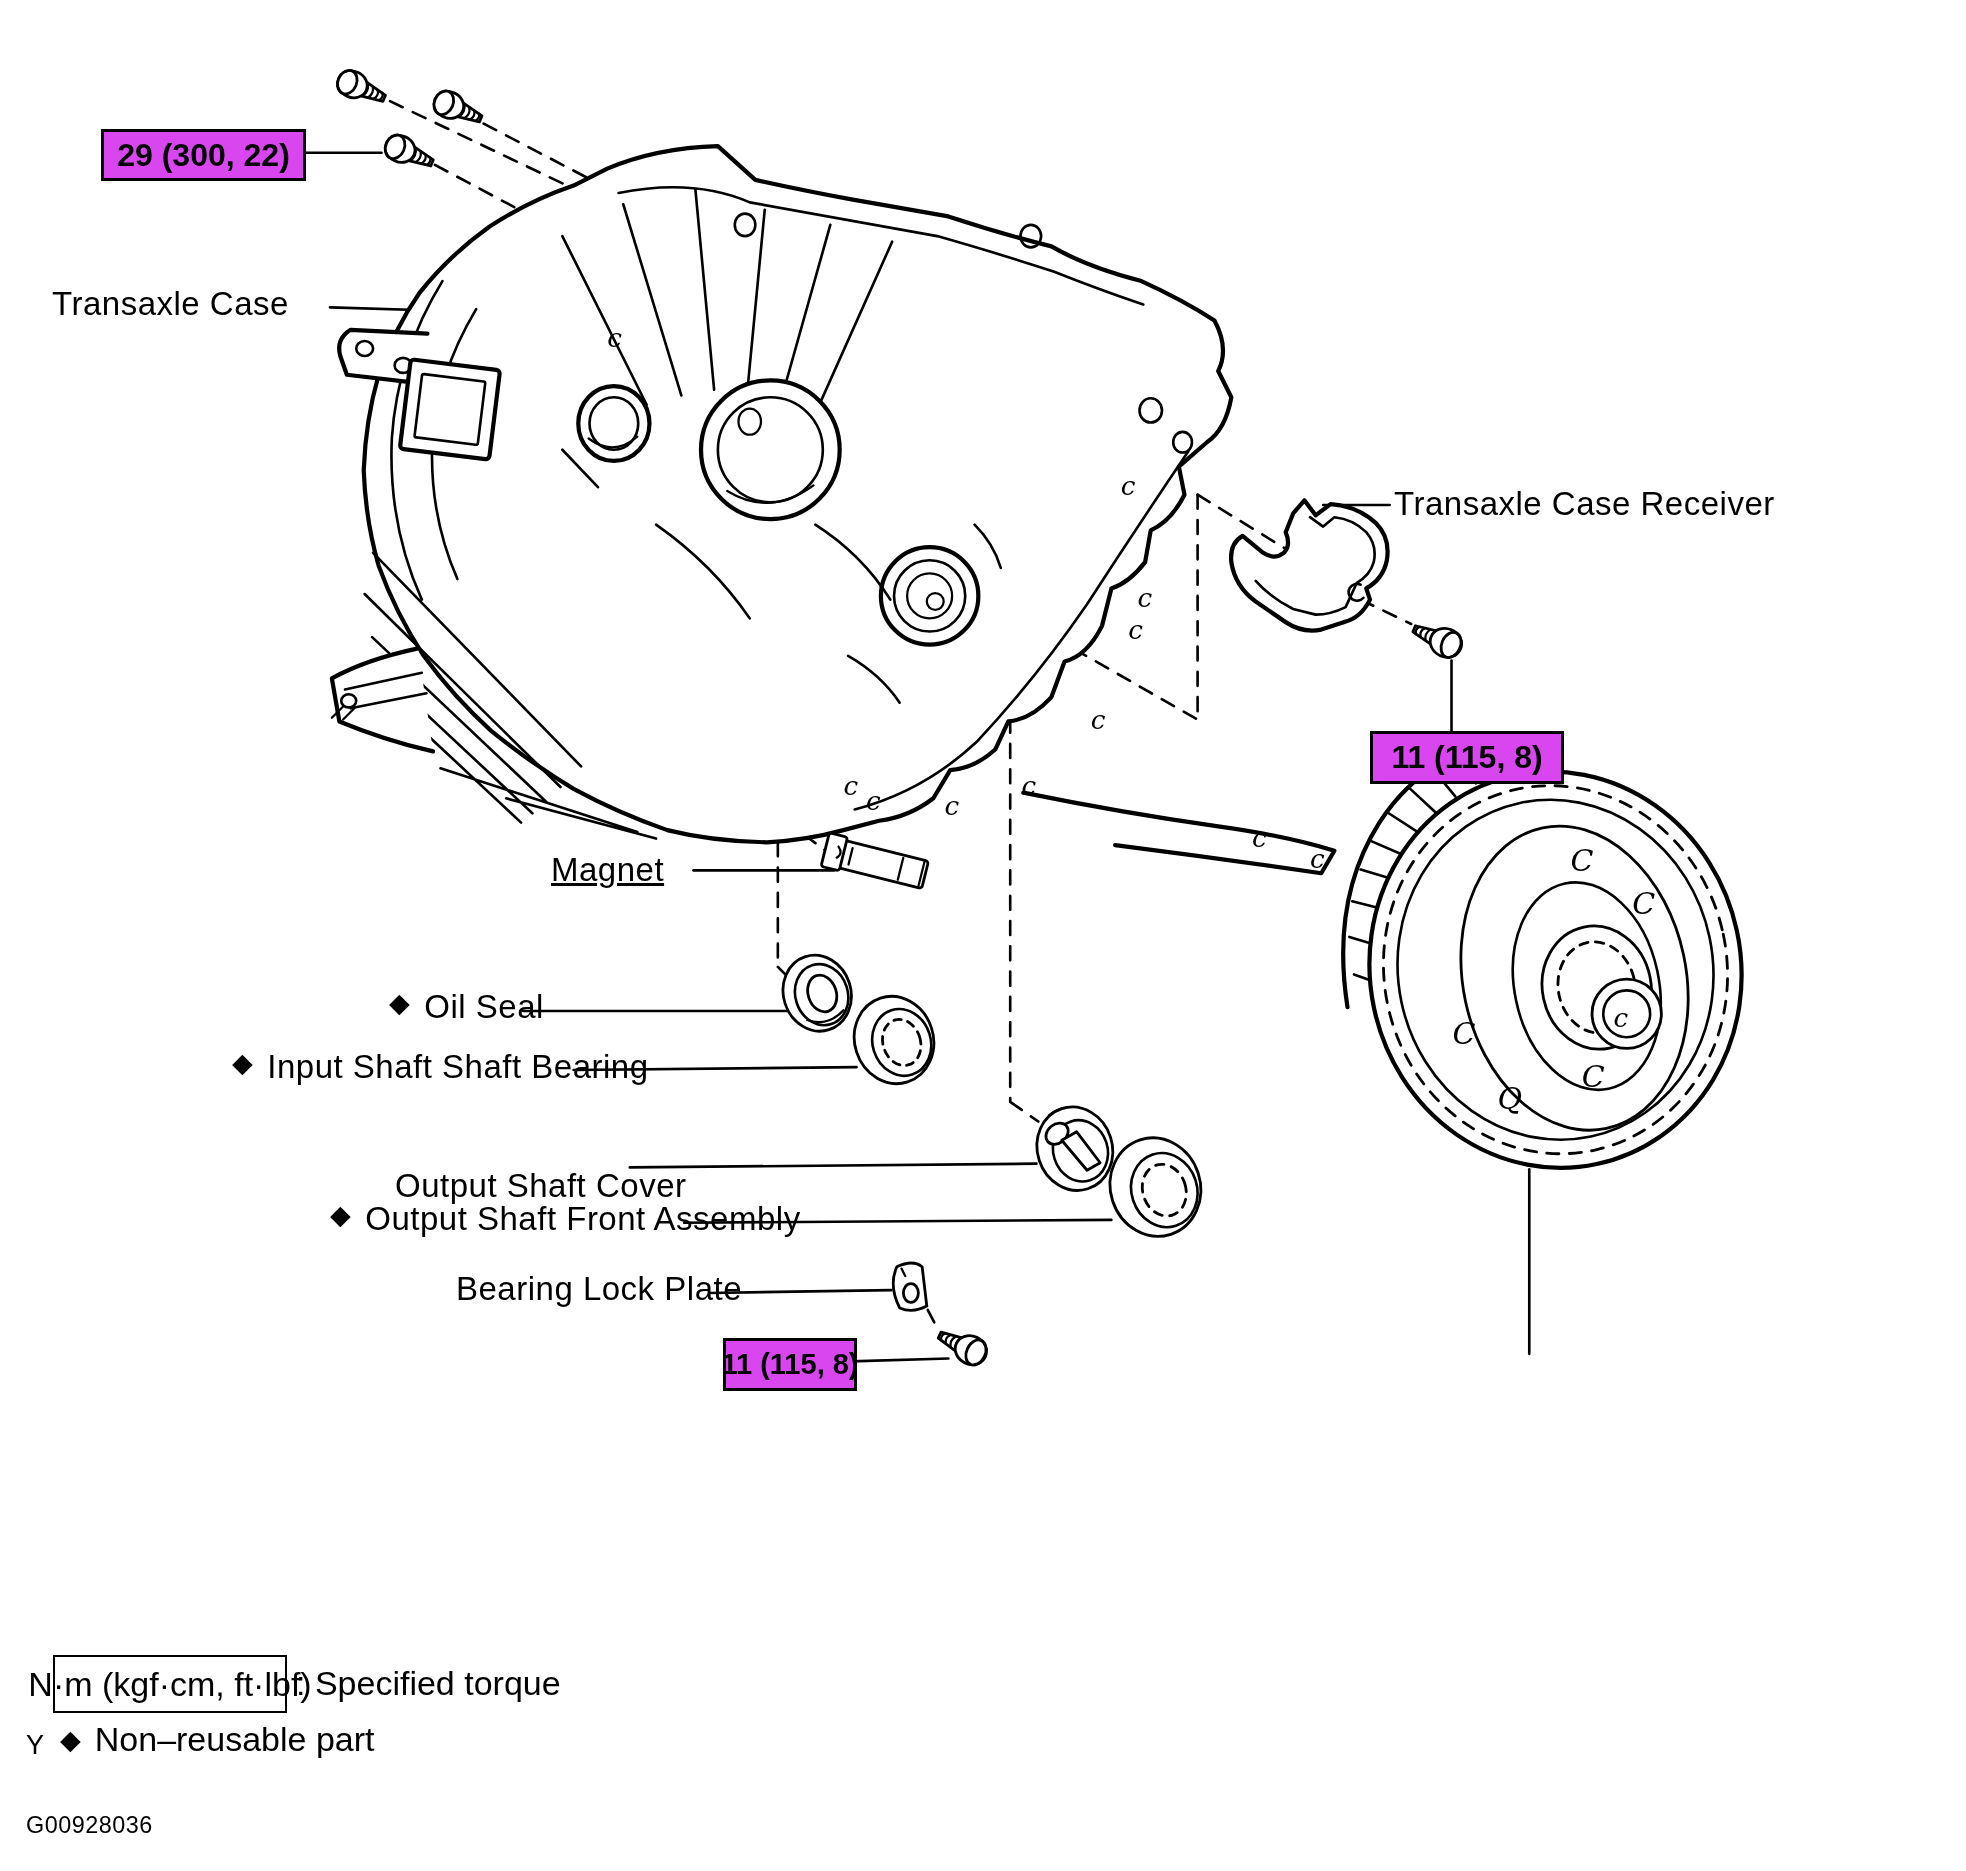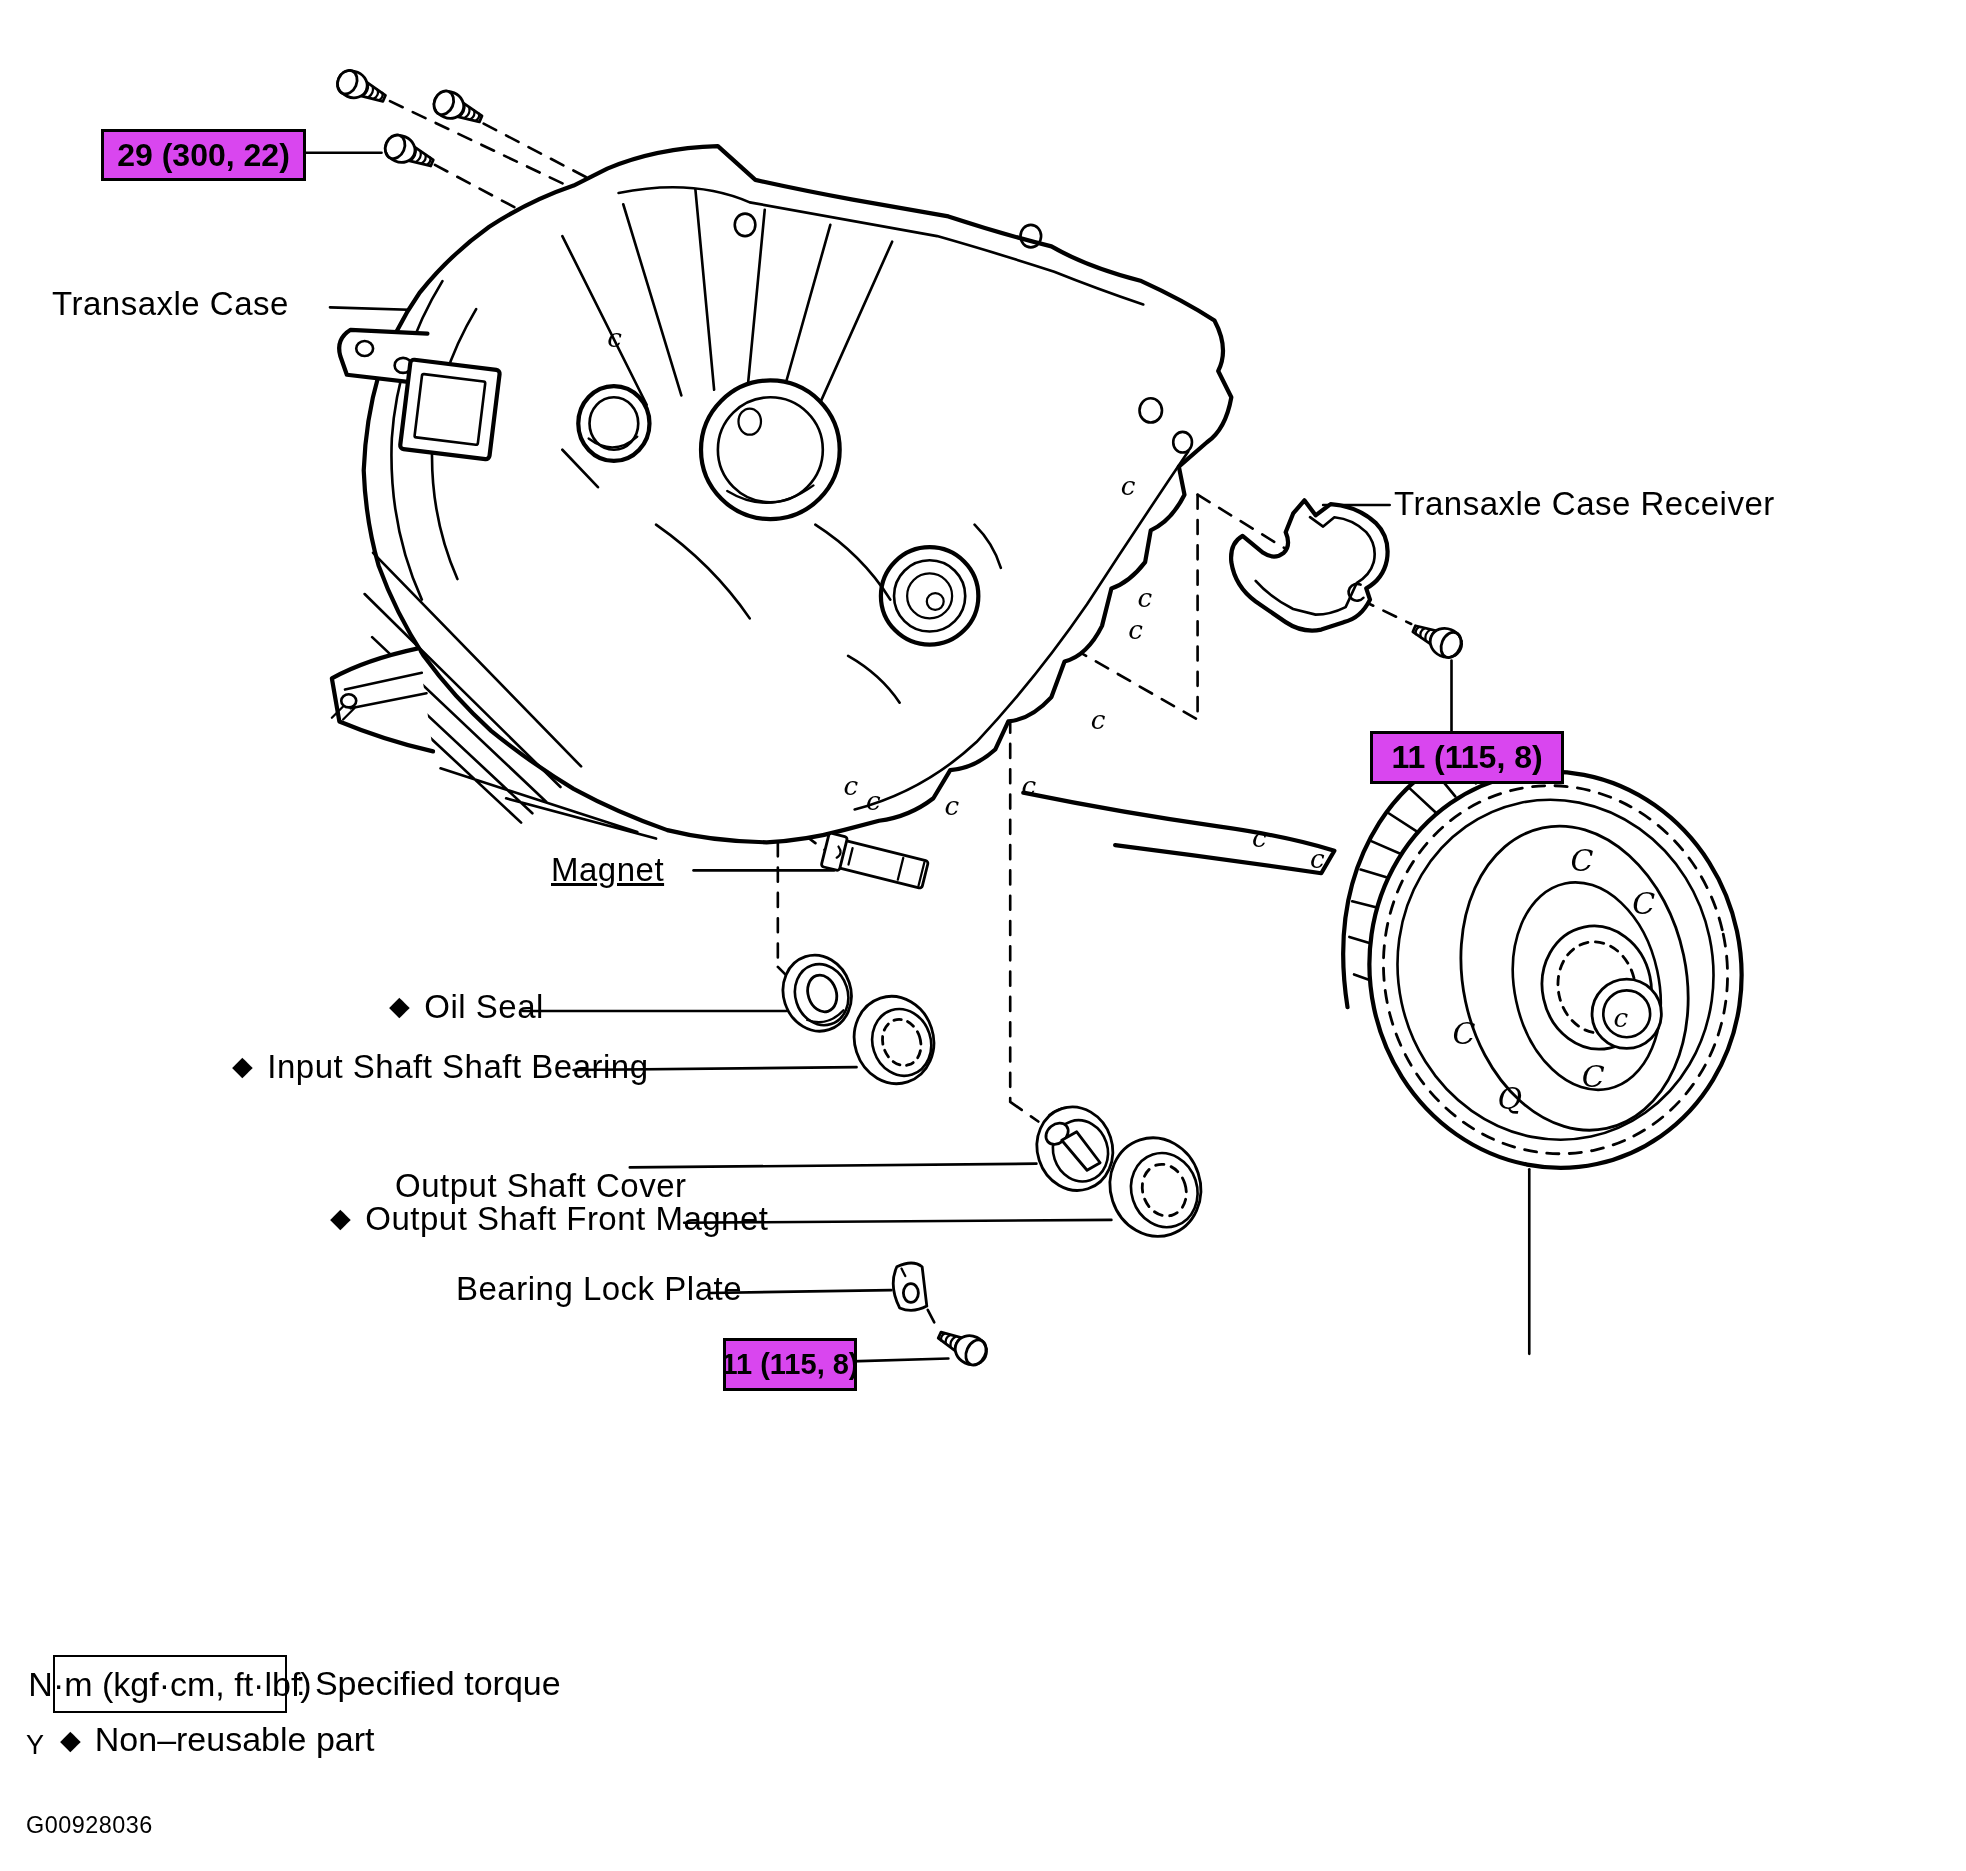--- a/index.html
+++ b/index.html
@@ -13,21 +13,21 @@
   #art .thick { stroke-width:4.5; }
   #art .med { stroke-width:2.8; }
   #art .thin { stroke-width:2.4; }
   #art .dash { stroke-dasharray:15 12; stroke-width:2.8; }
   #art .lead { stroke-width:2.8; }
   #art text { stroke:none; fill:#000; }
   #art .mark  { font:italic 28px "DejaVu Serif", serif; }
   #art .markb { font:italic 32px "DejaVu Serif", serif; }
   .lbl {
     position:absolute; font-size:33px; line-height:1.1; white-space:nowrap;
-    display:flex; align-items:center; letter-spacing:0.5px;
+    display:flex; letter-spacing:0.5px;
   }
   .diamond { font-size:27px; margin-right:14px; }
   .tbox {
     position:absolute; border:3.7px solid #000; display:flex;
     align-items:center; justify-content:center;
     font-weight:bold; font-size:32px; white-space:nowrap; background:#d946ef;
   }
   .legend-box {
     position:absolute; border:2.8px solid #000; display:flex;
     align-items:center; justify-content:center; font-size:34px; white-space:nowrap;
@@ -275,21 +275,21 @@
     <span class="diamond">◆</span>
     <span>Input Shaft Shaft Bearing</span>
   </div>
 
   <div class="lbl" style="left:395px; top:1148px;margin-top:20px;">
     <span>Output Shaft Cover</span>
   </div>
 
   <div class="lbl" style="left:330px; top:1201px;">
     <span class="diamond">◆</span>
-    <span>Output Shaft Front Magnet</span>
+    <span>Output Shaft Front Assembly</span>
   </div>
 
   <div class="lbl" style="left:456px; top:1271px;">
     <span>Bearing Lock Plate</span>
   </div>
 
 
   <div class="legend-box" style="left:53px; top:1655px; width:230px; height:54px;">N·m (kgf·cm, ft·lbf)</div>
 
   <div class="legend-text" style="left:296px; top:1664px;">: Specified torque</div>

